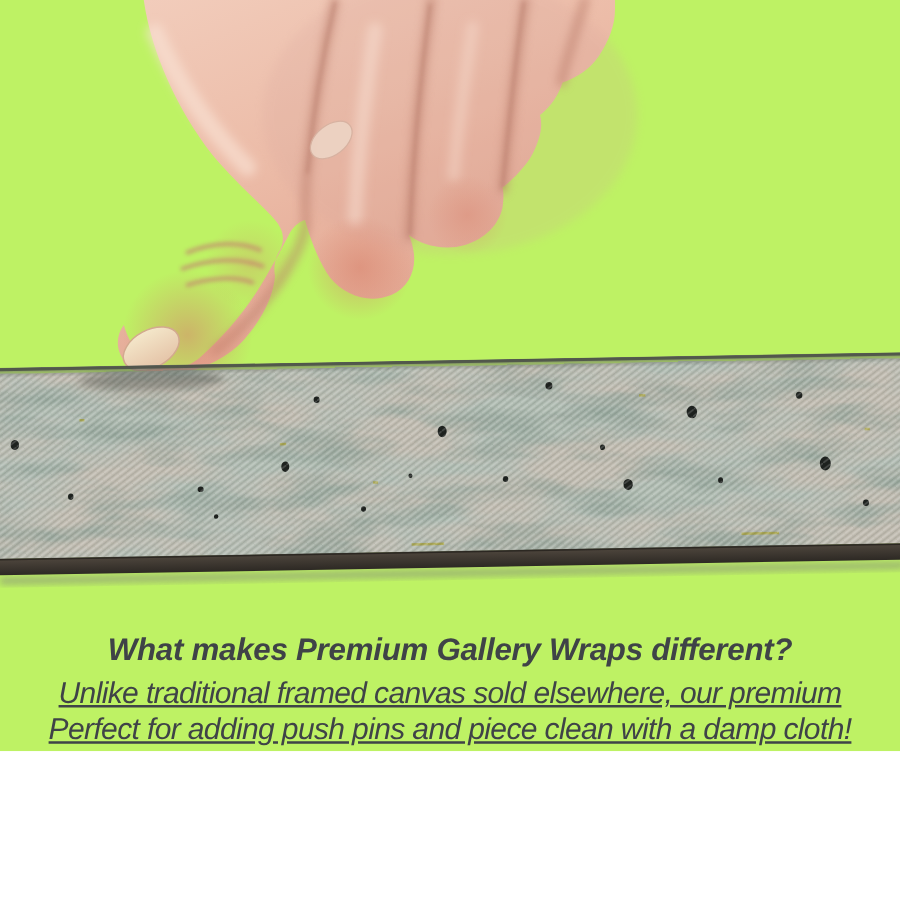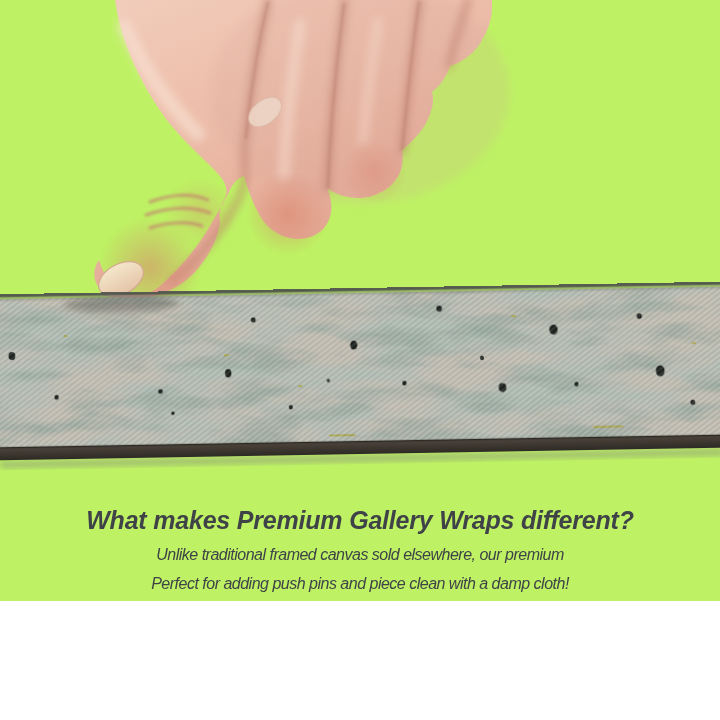--- a/index.html
+++ b/index.html
@@ -14,22 +14,23 @@
   }
   .copy{
     position:absolute;left:0;right:0;top:504px;
     text-align:center;font-style:italic;color:#3f4347;
   }
   .copy h2{
     margin:0 0 4px 0;font-size:25px;line-height:32px;font-weight:700;
     letter-spacing:-0.2px;
   }
   .copy p{
-    margin:0;font-size:16px;line-height:29px;font-weight:400;
+    margin:0;font-size:24px;line-height:29px;font-weight:400;
     letter-spacing:-0.5px;
+    text-decoration:underline;
   }
 </style>
 </head>
 <body>
 
 <div class="stage">
 
   <svg class="hand-svg" width="520" height="310" viewBox="0 0 520 310">
     <defs>
       <linearGradient id="skin" x1="0" y1="0" x2="0.55" y2="1">

